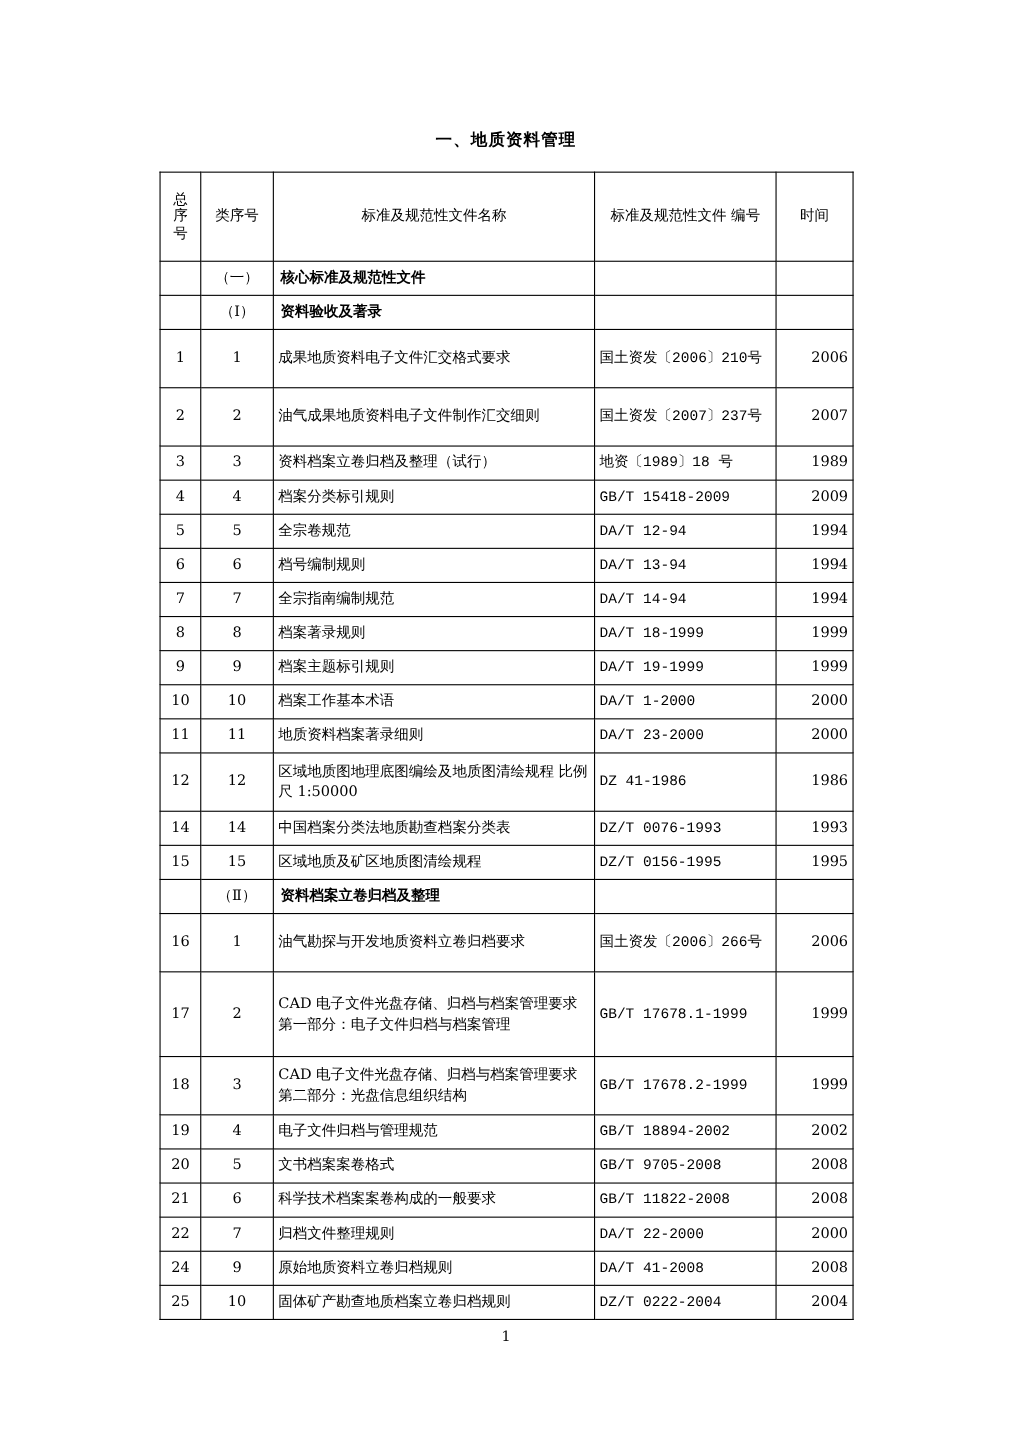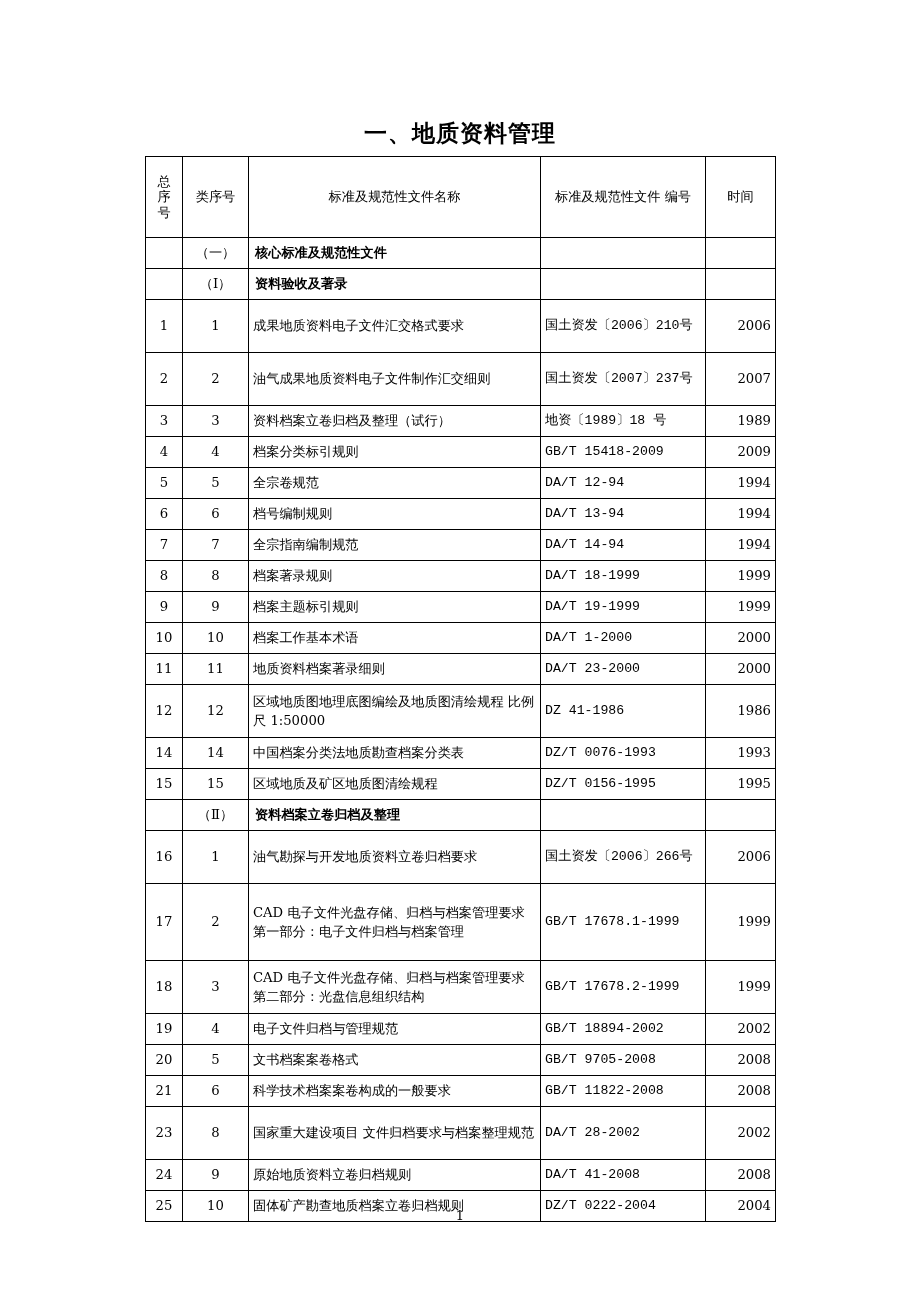--- a/index.html
+++ b/index.html
@@ -20,21 +20,21 @@
     left: 0; top: 0;
     width: 920px;
     height: 1302px;
   }
   .title {
     position: absolute;
     left: 145px;
     top: 118px;
     width: 630px;
     text-align: center;
-    font-size: 23px;
+    font-size: 15px;
     font-weight: bold;
     letter-spacing: 1px;
     font-family: "DejaVu Serif", "Liberation Serif", serif;
   }
   table.doc-table {
     position: absolute;
     left: 145px;
     top: 156px;
     width: 630px;
     border-collapse: collapse;
@@ -277,26 +277,26 @@
           <td class="cn-code">GB/T 9705-2008</td>
           <td class="cn-date">2008</td>
         </tr>
         <tr class="data-row">
           <td class="cn-num">21</td>
           <td class="cn-num">6</td>
           <td class="cn-text">科学技术档案案卷构成的一般要求</td>
           <td class="cn-code">GB/T 11822-2008</td>
           <td class="cn-date">2008</td>
         </tr>
-        <tr class="data-row tall">
-          <td class="cn-num">23</td>
-          <td class="cn-num">8</td>
-          <td class="cn-text">国家重大建设项目 文件归档要求与档案整理规范</td>
-          <td class="cn-code">DA/T 28-2002</td>
-          <td class="cn-date">2002</td>
+        <tr class="data-row">
+          <td class="cn-num">22</td>
+          <td class="cn-num">7</td>
+          <td class="cn-text">归档文件整理规则</td>
+          <td class="cn-code">DA/T 22-2000</td>
+          <td class="cn-date">2000</td>
         </tr>
         <tr class="data-row">
           <td class="cn-num">24</td>
           <td class="cn-num">9</td>
           <td class="cn-text">原始地质资料立卷归档规则</td>
           <td class="cn-code">DA/T 41-2008</td>
           <td class="cn-date">2008</td>
         </tr>
         <tr class="data-row">
           <td class="cn-num">25</td>

